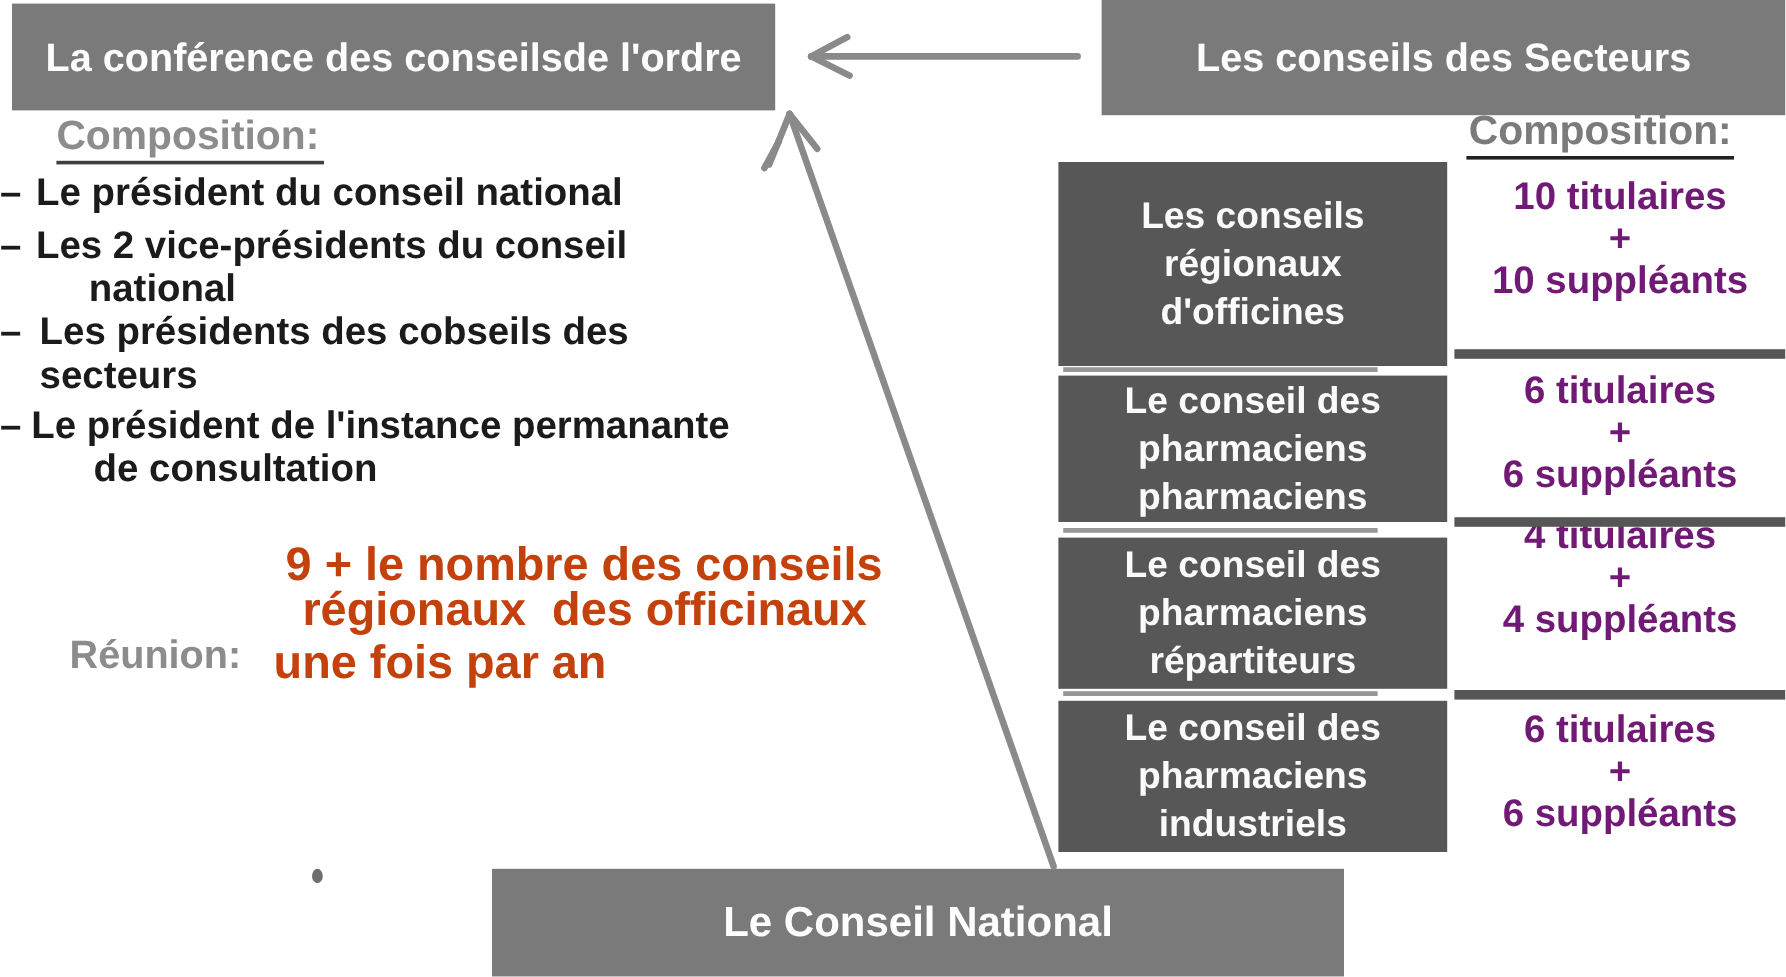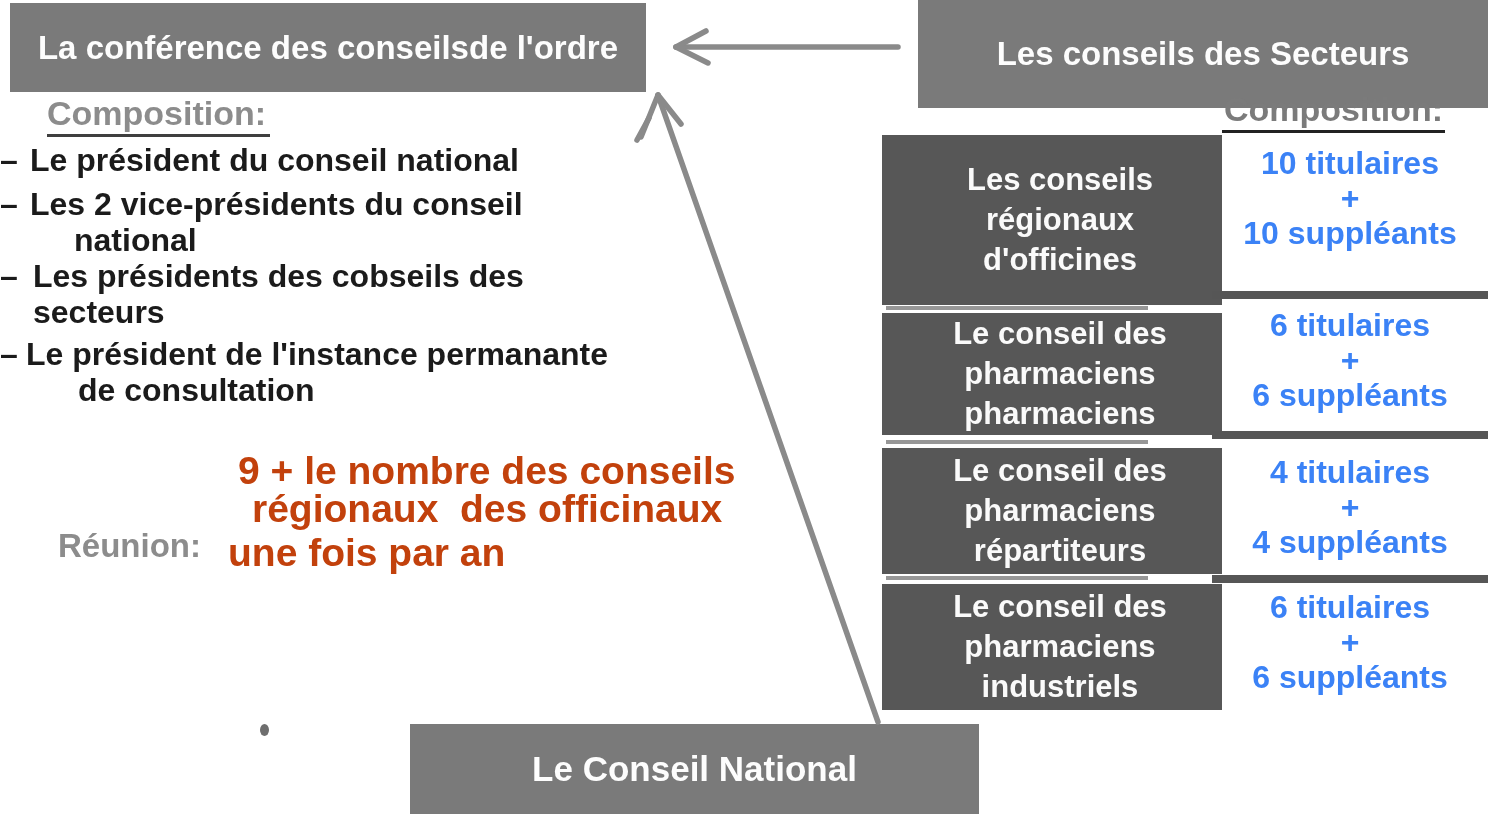--- a/index.html
+++ b/index.html
@@ -7,22 +7,22 @@
     position:relative;width:1488px;height:814px;overflow:hidden;background:#ffffff;
     font-family:"Liberation Sans",sans-serif;font-weight:700;color:#1b1b1b;
   }
   
   .gray-box{
     position:absolute;background:#7a7a7a;color:#fdfdfd;
     display:flex;flex-direction:row;align-items:center;justify-content:center;
     text-align:center;
   }
   #conference-box{left:10px;top:3px;width:636px;height:89px;font-size:33px;line-height:40px;}
-  #secteurs-box{left:918px;top:0px;width:570px;height:108px;font-size:33px;}
-  #national-box{left:410px;top:724px;width:569px;height:90px;font-size:35px;}
+  #secteurs-box{left:918px;top:0px;width:570px;height:96px;font-size:33px;}
+  #national-box{left:410px;top:724px;width:710px;height:90px;font-size:35px;}
   #left-composition{
     position:absolute;left:47px;top:94px;font-size:34px;color:#8c8c8c;
     border-bottom:3px solid #3f3f3f;padding:0 4px 1px 0;
   }
   .list-item{position:absolute;left:0;display:flex;font-size:32px;line-height:36px;}
   .list-item .dash{width:30px;flex:0 0 30px;}
   #item-0{top:142px;}
   #item-1{top:186px;}
   #item-2{top:258px;}
   #item-2 .dash{width:33px;flex-basis:33px;}
@@ -39,37 +39,37 @@
   #reunion-label{left:58px;top:527px;}
   #reunion-value{left:228px;top:531px;}
   
   #right-composition{
     position:absolute;left:1222px;top:90px;font-size:34px;color:#7b7b7b;
     border-bottom:3px solid #222;padding:0 2px 1px 2px;
   }
   .sector-box{
     position:absolute;left:882px;width:324px;background:#575757;color:#fafafa;
     display:flex;flex-direction:column;align-items:center;justify-content:center;
-    text-align:center;font-size:31px;line-height:40px;padding-left:16px;
+    text-align:center;font-size:31px;line-height:40px;
   }
   #sector-box-0{top:135px;height:170px;}
   #sector-box-1{top:313px;height:122px;}
   #sector-box-2{top:448px;height:126px;}
   #sector-box-3{top:584px;height:126px;}
   .sector-sep{position:absolute;left:886px;width:262px;height:4px;background:#979797;}
   #sector-sep-0{top:306px;}
   #sector-sep-1{top:440px;}
   #sector-sep-2{top:576px;}
   .comp-value{
     position:absolute;left:1212px;width:276px;text-align:center;
-    font-size:32px;line-height:35px;color:#3b82f6;
+    font-size:32px;line-height:35px;color:#701a75;
   }
   #comp-value-0{top:146px;}
   #comp-value-1{top:308px;}
-  #comp-value-2{top:455px;text-align:center;}
+  #comp-value-2{top:429px;text-align:center;}
   #comp-value-3{top:590px;}
   .comp-divider{position:absolute;left:1212px;width:276px;height:8px;background:#565656;}
   #comp-divider-0{top:291px;}
   #comp-divider-1{top:431px;}
   #comp-divider-2{top:575px;}
   
   #arrow-layer{position:absolute;left:0;top:0;width:1488px;height:814px;pointer-events:none;}
   #stray-dot{position:absolute;left:260px;top:724px;width:9px;height:12px;background:#6e6e6e;border-radius:50%;}
 </style>
 </head>

